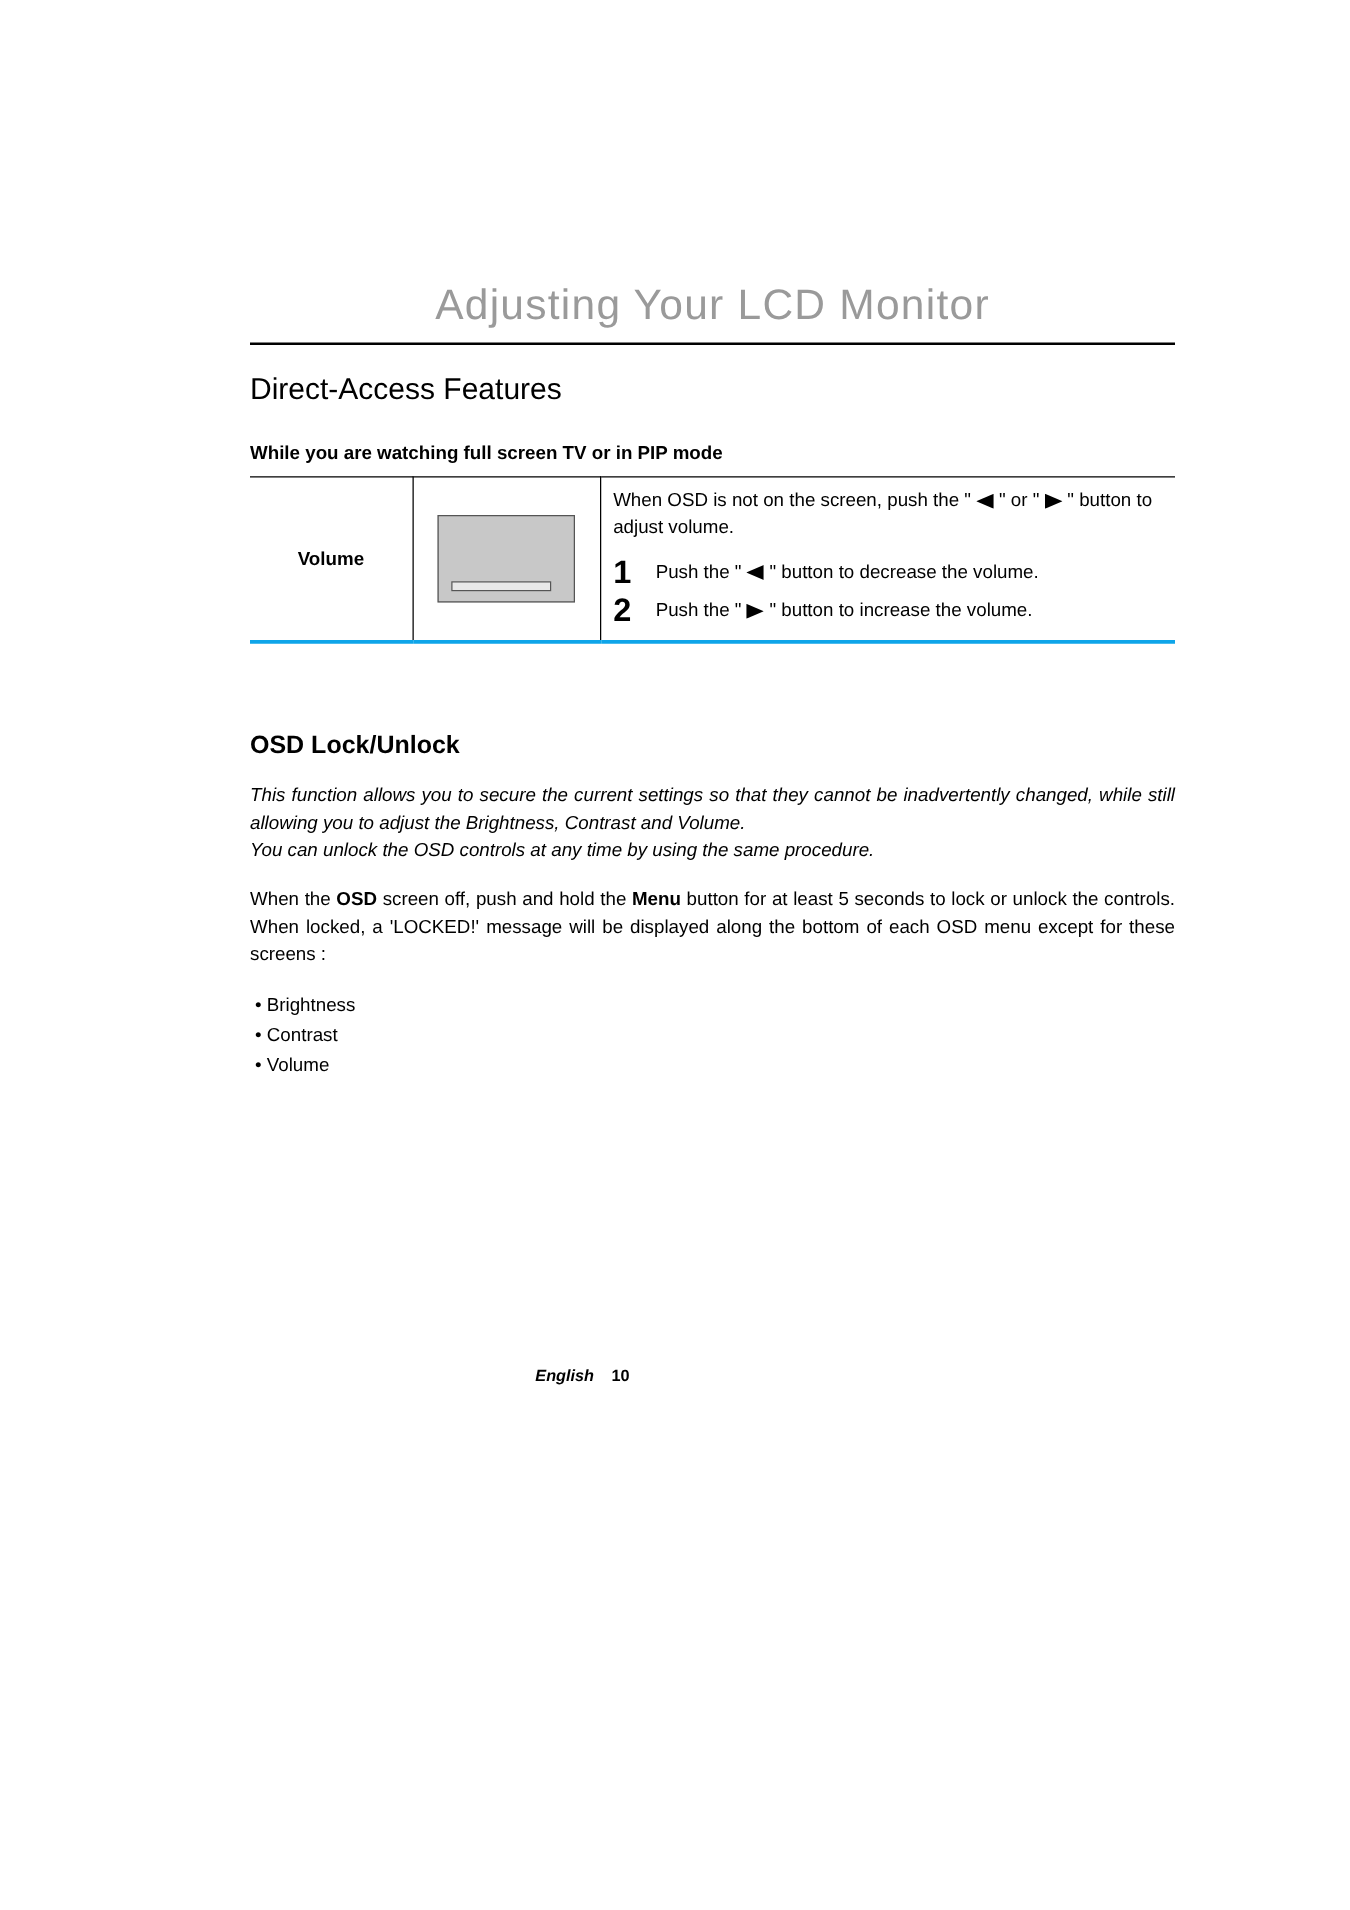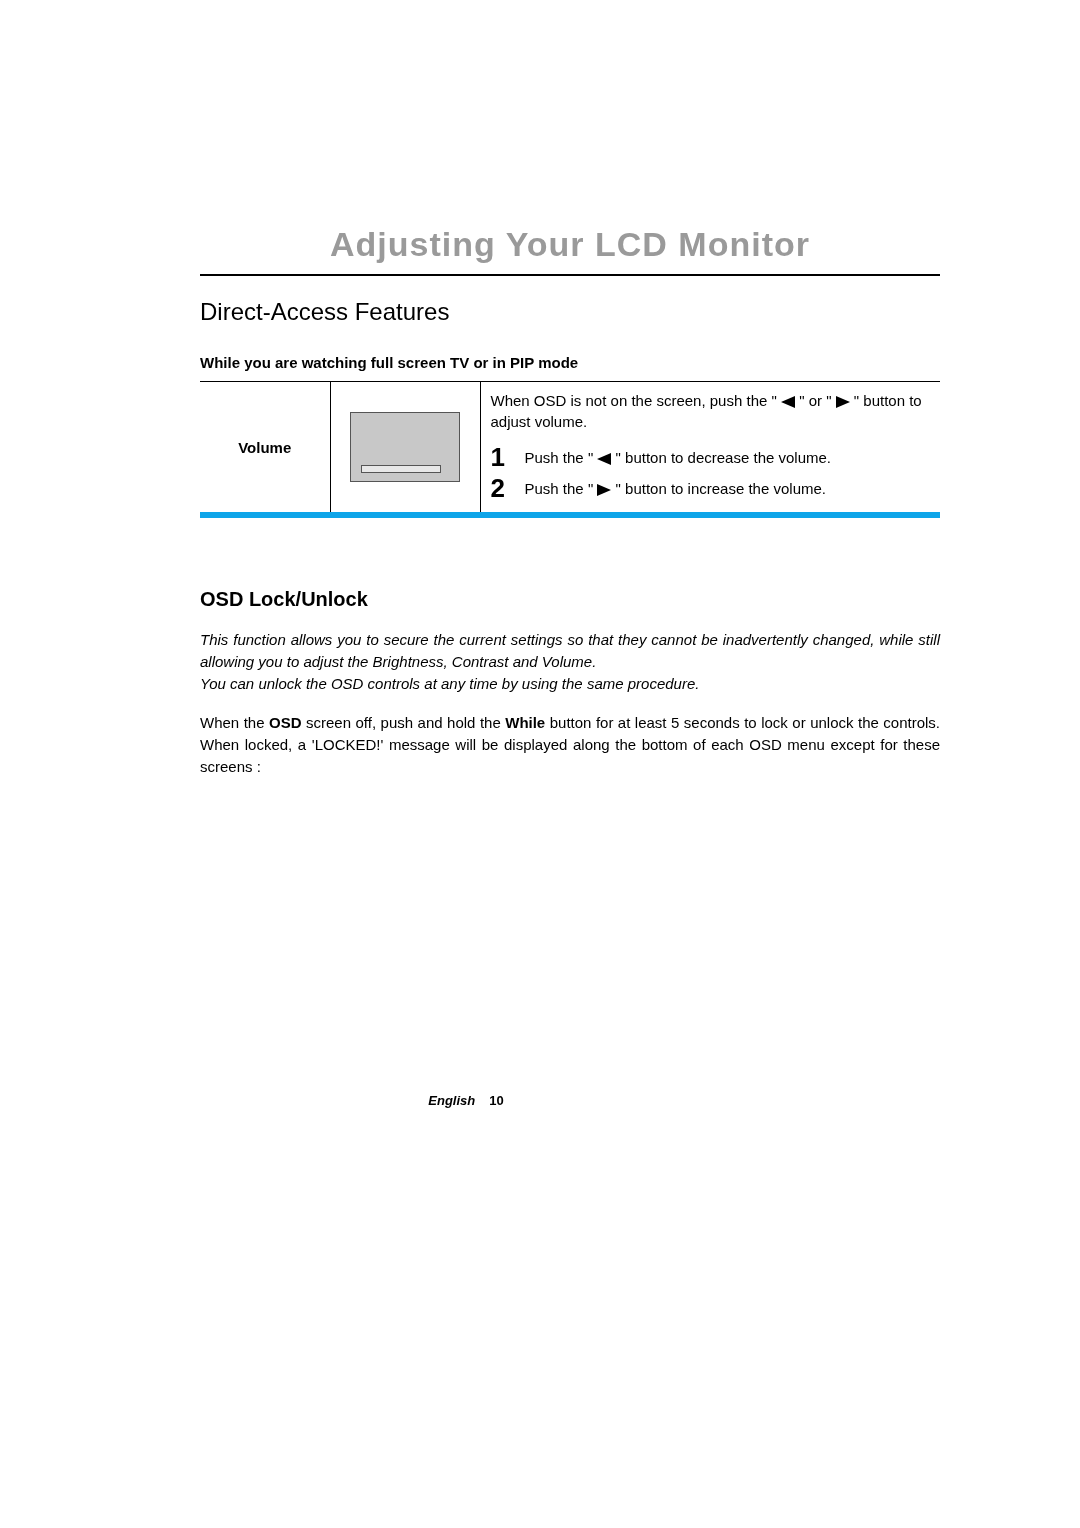--- a/index.html
+++ b/index.html
@@ -9,21 +9,21 @@
     background: #fff;
     font-family: Arial, Helvetica, sans-serif;
     color: #000;
     position: relative;
   }
   .page {
     padding: 225px 140px 0 200px;
   }
   .chapter-title {
     font-size: 34px;
-    font-weight: bold;
+    font-weight: normal;
     letter-spacing: 1px;
     color: #9a9a9a;
     text-align: center;
     margin-bottom: 10px;
   }
   .title-underline {
     border-bottom: 2px solid #000;
     margin-bottom: 22px;
   }
   .section-title {
@@ -36,21 +36,21 @@
     font-weight: bold;
     margin-bottom: 10px;
   }
   table.feature {
     border-collapse: collapse;
     width: 100%;
     font-size: 15px;
   }
   table.feature td {
     border-top: 1px solid #000;
-    border-bottom: 6px solid #0ea5e9;
+    border-bottom: 3px solid #0ea5e9;
     vertical-align: middle;
     padding: 8px 10px;
   }
   table.feature td.col-label {
     width: 130px;
     border-right: 1px solid #000;
     text-align: center;
     font-weight: bold;
   }
   table.feature td.col-image {
@@ -181,19 +181,24 @@
         </div>
       </td>
     </tr>
   </tbody>
     </table>
 
   <div class="sub-heading">OSD Lock/Unlock</div>
   <div class="body-text" style="white-space: pre-line; font-style: italic;">This function allows you to secure the current settings so that they cannot be inadvertently changed, while still allowing you to adjust the Brightness, Contrast and Volume.
 You can unlock the OSD controls at any time by using the same procedure.</div>
   <div class="body-text">
-    <span>When the </span><b>OSD</b><span> screen off, push and hold the </span><b>While</b><span> button for at least 5 seconds to lock or unlock the controls. When locked, a 'LOCKED!' message will be displayed along the bottom of each OSD menu except for these screens :</span>
+    <span>When the </span><b>OSD</b><span> screen off, push and hold the </span><b>Menu</b><span> button for at least 5 seconds to lock or unlock the controls. When locked, a 'LOCKED!' message will be displayed along the bottom of each OSD menu except for these screens :</span>
+  </div>
+  <div class="bullets">
+    <div>Brightness</div>
+    <div>Contrast</div>
+    <div>Volume</div>
   </div>
 </div>
 
 <div class="footer">
   <span class="lang">English</span><span>10</span>
 </div>
 
 </body></html>

